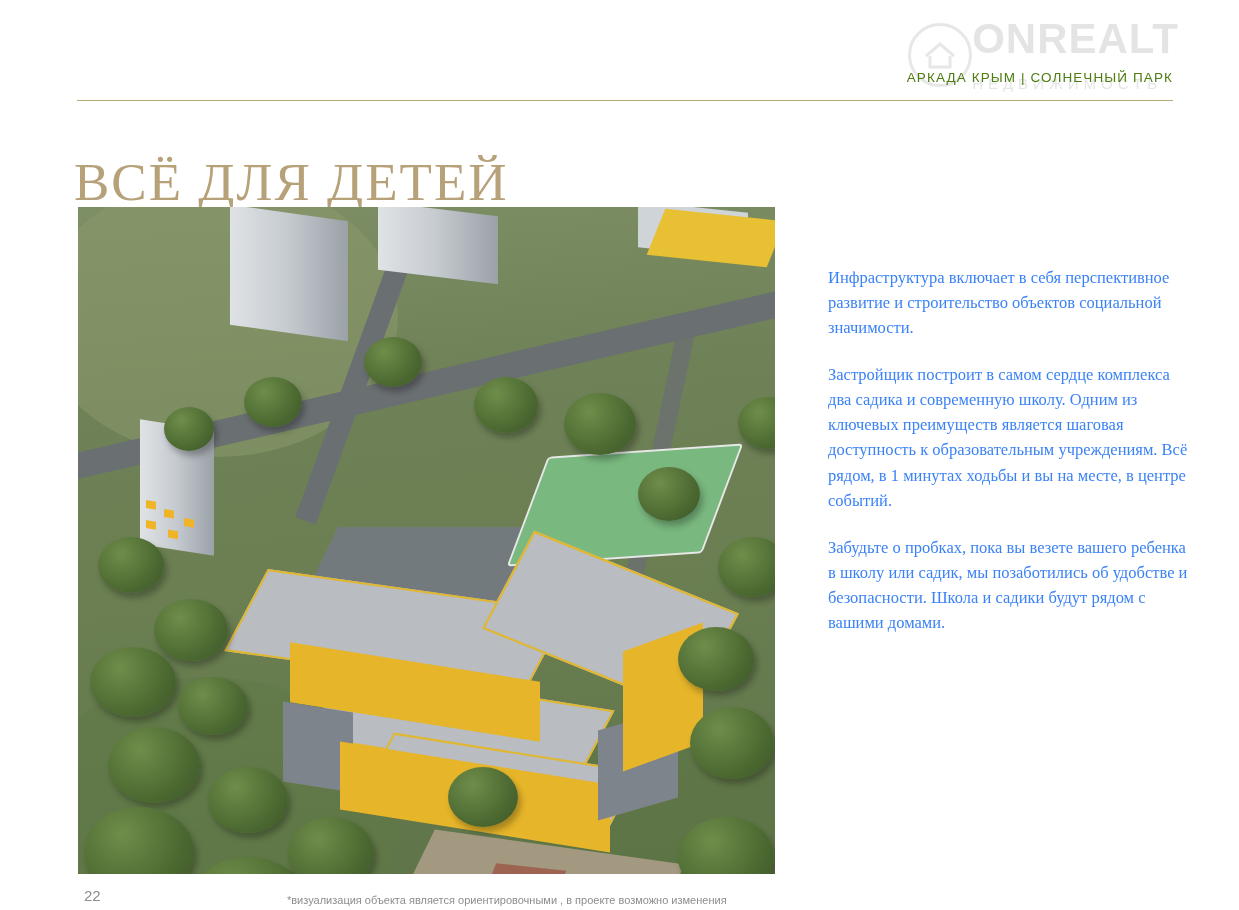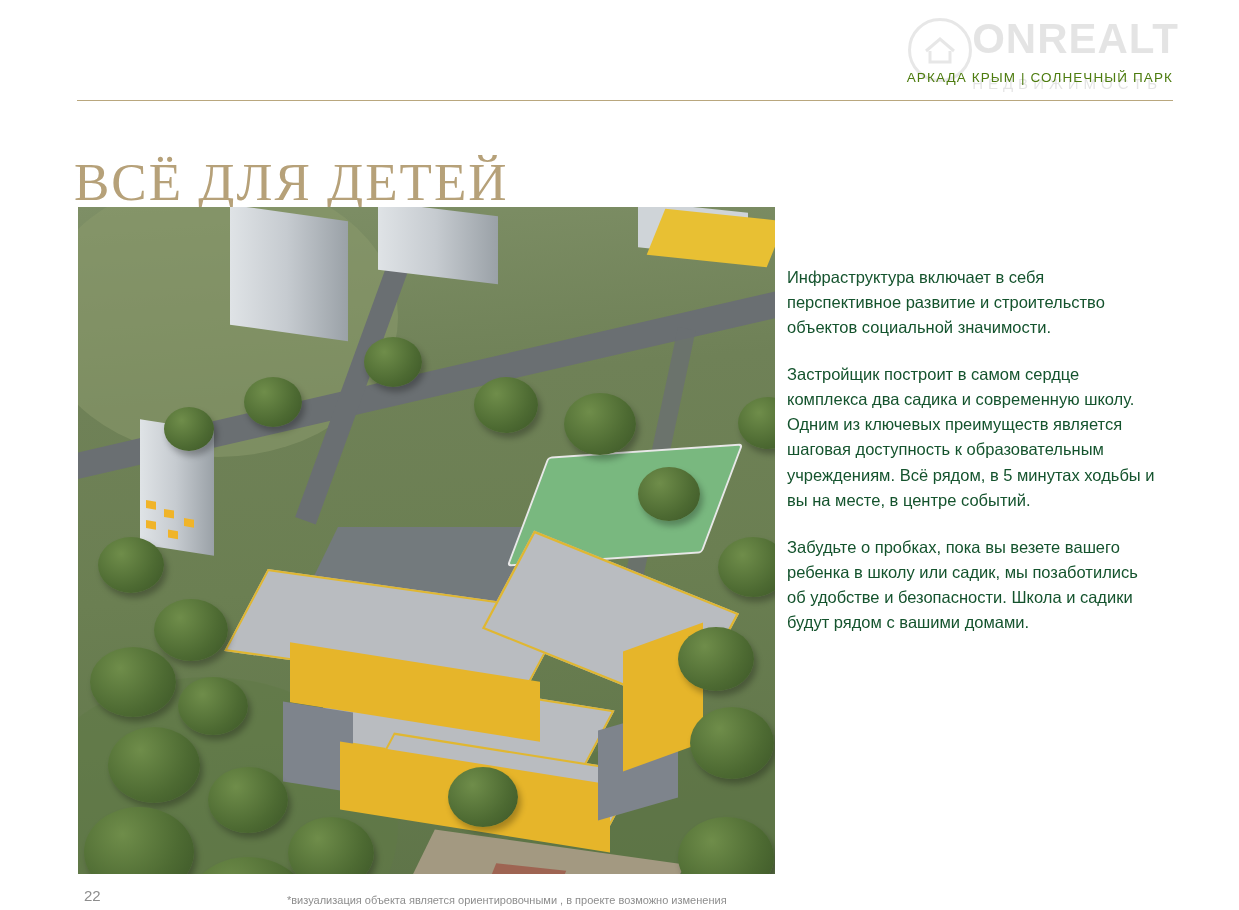--- a/index.html
+++ b/index.html
@@ -15,20 +15,21 @@
     font-family: "Liberation Sans", sans-serif;
     overflow: hidden;
   }
 
   
   .watermark {
     position: absolute;
     top: 18px;
     right: 60px;
     display: flex;
+    align-items: center;
     opacity: 0.18;
     pointer-events: none;
     user-select: none;
   }
   .watermark .wm-logo {
     width: 64px;
     height: 64px;
     border: 3px solid #7d7d7d;
     border-radius: 50%;
     display: flex;
@@ -146,27 +147,27 @@
     background: linear-gradient(90deg,#dfe3e6 0%, #c6cbd0 48%, #9aa1a7 100%);
   }
   .tower .win {
     position: absolute;
     background: #f0b429;
   }
 
   
   .copy {
     position: absolute;
-    left: 787px;
+    left: 828px;
     top: 265px;
     width: 368px;
-    font-family: Liberation Sans, sans-serif;
+    font-family: Liberation Serif, serif;
     font-size: 16.5px;
     line-height: 1.52;
-    color: #14532d;
+    color: #3b82f6;
   }
   .copy p { margin: 0 0 22px 0; }
   .copy p:last-child { margin-bottom: 12px; }
 
   
   .page-number {
     position: absolute;
     left: 84px;
     bottom: 6px;
     font-size: 15px;
@@ -266,18 +267,18 @@
   <div class="tree" style="left:396px;top:170px;width:64px;height:56px;"></div>
   <div class="tree" style="left:286px;top:130px;width:58px;height:50px;"></div>
   <div class="tree" style="left:166px;top:170px;width:58px;height:50px;"></div>
   <div class="tree" style="left:86px;top:200px;width:50px;height:44px;"></div>
   <div class="tree" style="left:660px;top:190px;width:60px;height:52px;"></div>
 
 </div>
 
 <div class="copy">
   <p>Инфраструктура включает в себя перспективное развитие и строительство объектов социальной значимости.</p>
-  <p>Застройщик построит в самом сердце комплекса два садика и современную школу. Одним из ключевых преимуществ является шаговая доступность к образовательным учреждениям. Всё рядом, в 5 минутах ходьбы и вы на месте, в центре событий.</p>
+  <p>Застройщик построит в самом сердце комплекса два садика и современную школу. Одним из ключевых преимуществ является шаговая доступность к образовательным учреждениям. Всё рядом, в 1 минутах ходьбы и вы на месте, в центре событий.</p>
   <p>Забудьте о пробках, пока вы везете вашего ребенка в школу или садик, мы позаботились об удобстве и безопасности. Школа и садики будут рядом с вашими домами.</p>
 </div>
 
 <div class="page-number">22</div>
 <div class="footnote">*визуализация объекта является ориентировочными , в проекте возможно изменения</div>
 
 </body></html>

